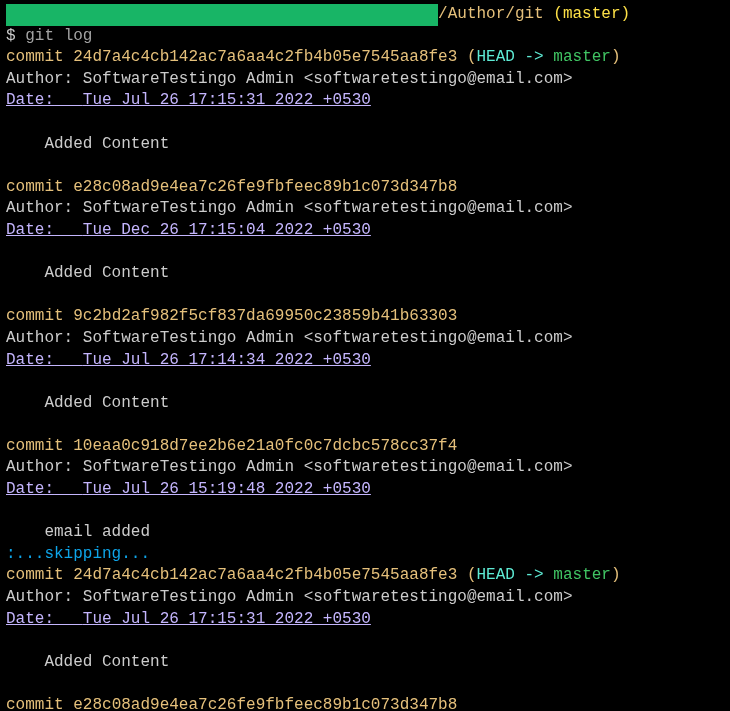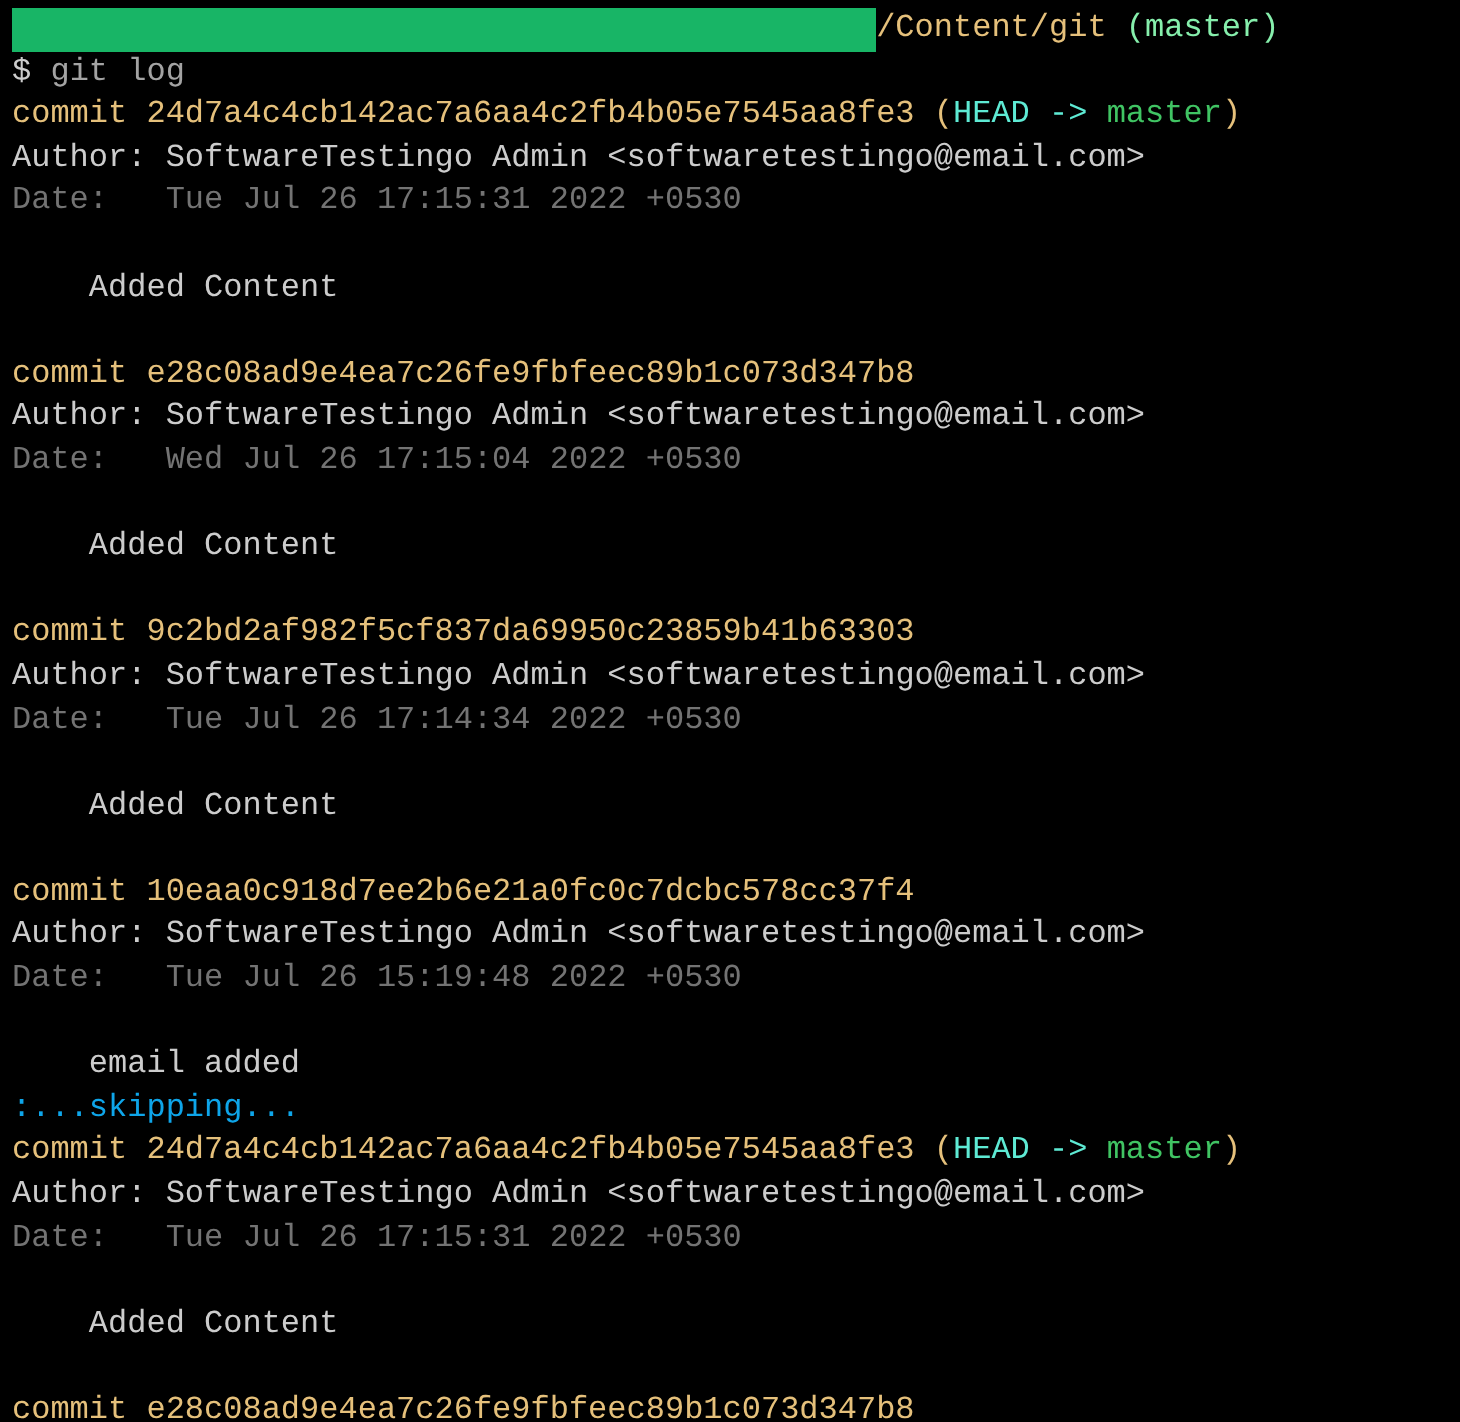--- a/index.html
+++ b/index.html
@@ -13,48 +13,48 @@
       height: 711px;
       overflow: hidden;
       padding: 4px 6px;
     }
     .prompt-path-bg {
       background: #18b566;
       display: inline-block;
       color: #18b566;
     }
     .path-yellow { color: #e5c07b; }
-    .branch-cyan { color: #86efac; font-family: Liberation Mono, monospace; }
+    .branch-cyan { color: #fde047; font-family: Liberation Mono, monospace; }
     .dollar { color: #ccc; }
     .cmd { color: #a3a3a3; }
     .commit-label { color: #e5c07b; }
     .commit-hash { color: #e5c07b; margin-top: 44px; }
     .paren { color: #e5c07b; }
     .head { color: #5eead4; }
     .master { color: #40c463; }
     .author-label { color: #ccc; }
-    .date-label { color: #737373; }
+    .date-label { color: #c4b5fd; text-decoration: underline; }
     .msg { color: #ccc; }
     .skip { color: #0ea5e9; }
     pre { white-space: pre; font-family: inherit; }
   </style>
 </head>
 <body>
 
-<pre><span class="prompt-path-bg">                                             </span><span class="path-yellow">/Content/git</span> <span class="branch-cyan">(master)</span>
+<pre><span class="prompt-path-bg">                                             </span><span class="path-yellow">/Author/git</span> <span class="branch-cyan">(master)</span>
 <span class="dollar">$</span> <span class="cmd">git log</span>
 <span class="commit-label">commit</span> <span class="commit-hash">24d7a4c4cb142ac7a6aa4c2fb4b05e7545aa8fe3</span> <span class="paren">(</span><span class="head">HEAD -&gt;</span> <span class="master">master</span><span class="paren">)</span>
 <span class="author-label"><span>Author:</span> <span>SoftwareTestingo Admin &lt;softwaretestingo@email.com&gt;</span></span>
 <span class="date-label"><span>Date:</span>   <span>Tue Jul 26 17:15:31 2022 +0530</span></span>
 
     <span class="msg">Added Content</span>
 
 <span class="commit-label">commit</span> <span class="commit-hash">e28c08ad9e4ea7c26fe9fbfeec89b1c073d347b8</span>
 <span class="author-label"><span>Author:</span> <span>SoftwareTestingo Admin &lt;softwaretestingo@email.com&gt;</span></span>
-<span class="date-label"><span>Date:</span>   <span>Wed Jul 26 17:15:04 2022 +0530</span></span>
+<span class="date-label"><span>Date:</span>   <span>Tue Dec 26 17:15:04 2022 +0530</span></span>
 
     <span class="msg">Added Content</span>
 
 <span class="commit-label">commit</span> <span class="commit-hash">9c2bd2af982f5cf837da69950c23859b41b63303</span>
 <span class="author-label"><span>Author:</span> <span>SoftwareTestingo Admin &lt;softwaretestingo@email.com&gt;</span></span>
 <span class="date-label"><span>Date:</span>   <span>Tue Jul 26 17:14:34 2022 +0530</span></span>
 
     <span class="msg">Added Content</span>
 
 <span class="commit-label">commit</span> <span class="commit-hash">10eaa0c918d7ee2b6e21a0fc0c7dcbc578cc37f4</span>

